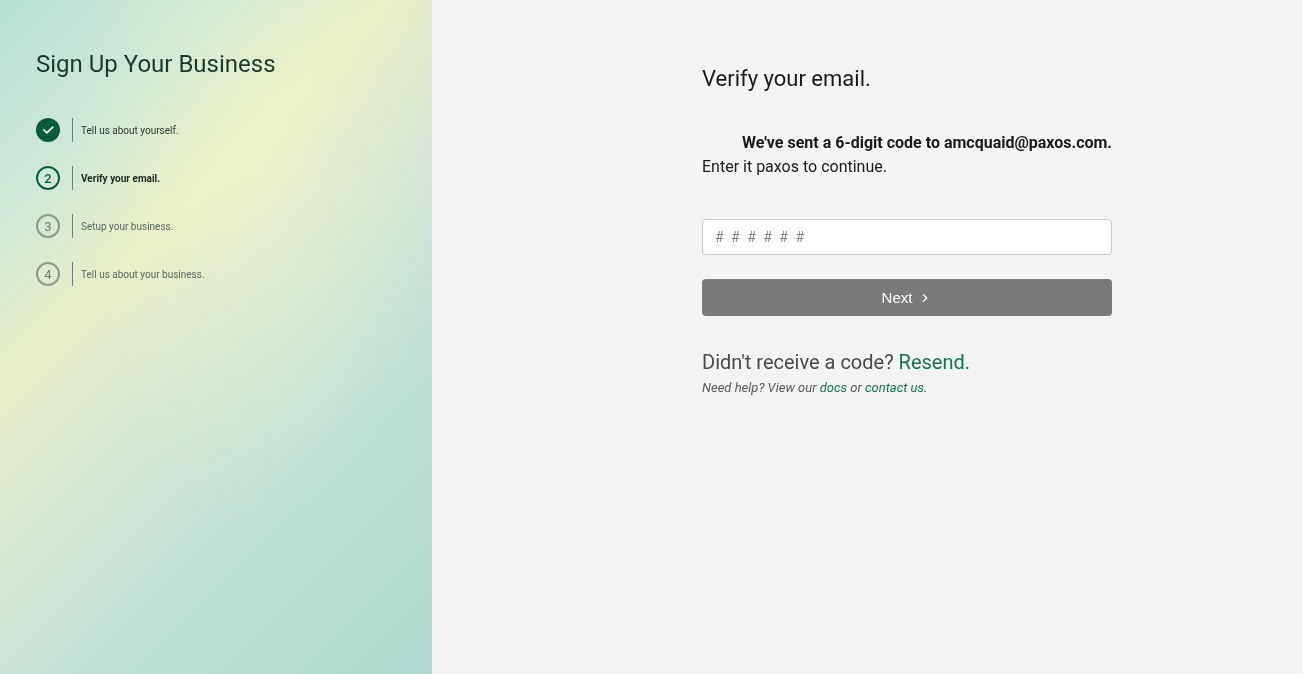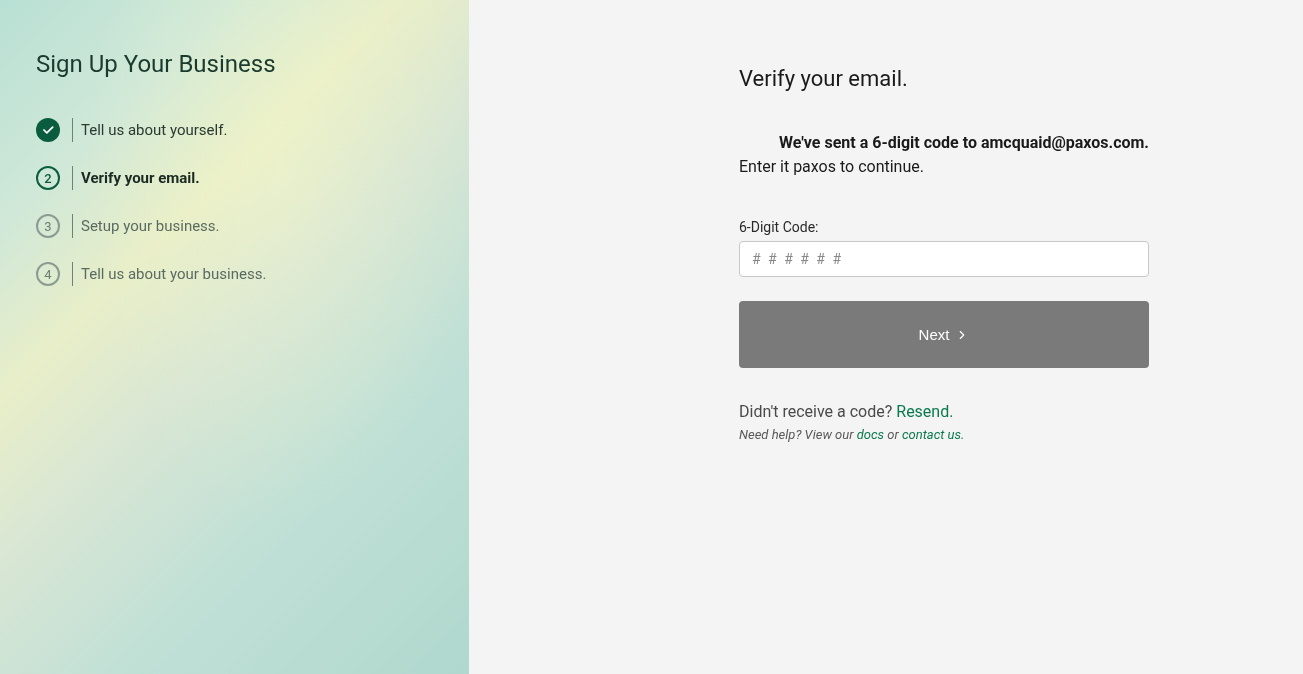--- a/index.html
+++ b/index.html
@@ -8,21 +8,21 @@
       box-sizing: border-box;
     }
     body {
       font-family: -apple-system, BlinkMacSystemFont, 'Segoe UI', Roboto, Helvetica, Arial, sans-serif;
       display: flex;
       width: 1303px;
       height: 674px;
       overflow: hidden;
     }
     .sidebar {
-      width: 469px;
+      width: 432px;
       height: 100%;
       background: linear-gradient(135deg, #b8e0d4 0%, #d0e8d8 20%, #e8eec8 35%, #d8e6d4 50%, #c0e0d6 70%, #b0d8ce 100%);
       padding: 50px 36px;
       position: relative;
     }
     .sidebar::before {
       content: '';
       position: absolute;
       inset: 0;
       background: radial-gradient(ellipse at 60% 25%, rgba(255,255,200,0.25) 0%, transparent 50%);
@@ -76,21 +76,21 @@
       background: transparent;
     }
     .step-separator {
       width: 1px;
       height: 24px;
       background: #6b8278;
       margin-right: 8px;
       flex-shrink: 0;
     }
     .step-label {
-      font-size: 15px;
+      font-size: 10px;
       color: #2a3a32;
     }
     .step-label.active {
       font-weight: 700;
       color: #1a2a22;
     }
     .step-label.pending {
       color: #5a6b62;
     }
     .main {
@@ -137,36 +137,36 @@
       background: white;
       color: #333;
       font-family: inherit;
     }
     .code-input::placeholder {
       color: #888;
       letter-spacing: 2px;
     }
     .next-button {
       width: 100%;
-      padding: 25px;
+      padding: 10px;
       margin-top: 24px;
       background: #7a7a7a;
       color: white;
       border: none;
       border-radius: 4px;
       font-size: 15px;
       cursor: pointer;
       display: flex;
       align-items: center;
       justify-content: center;
       gap: 6px;
     }
     .footer-text {
       margin-top: 34px;
-      font-size: 16px;
+      font-size: 20px;
       color: #4a4a4a;
     }
     .footer-text-small {
       margin-top: 6px;
       font-size: 13px;
       color: #5a5a5a;
       font-style: italic;
     }
     .link {
       color: #0a7a4e;
@@ -222,21 +222,20 @@
 
 <main class="main">
   <div class="form-container">
     <h2 class="page-title">Verify your email.</h2>
 
     <p class="description-bold">
       <span>We've sent a 6-digit code to </span><span>amcquaid@paxos.com.</span>
     </p>
     <p class="description">Enter it paxos to continue.</p>
 
-    <label class="field-label">6-Digit Code:</label>
     <input type="text" class="code-input" placeholder="# # # # # #" style="">
 
     <button class="next-button">
       <span>Next</span>
       <span class="chevron">
         <svg width="14" height="14" viewBox="0 0 24 24" fill="none">
             <path d="M9 6l6 6-6 6" stroke="white" stroke-width="2" stroke-linecap="round" stroke-linejoin="round"></path>
           </svg>
       </span>
     </button>

